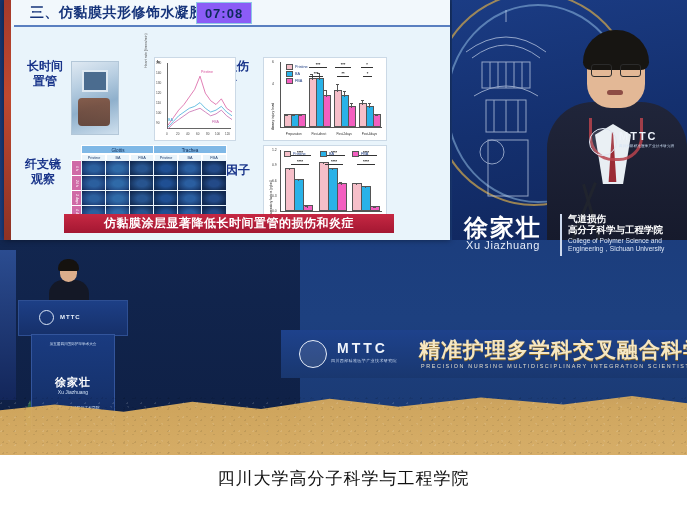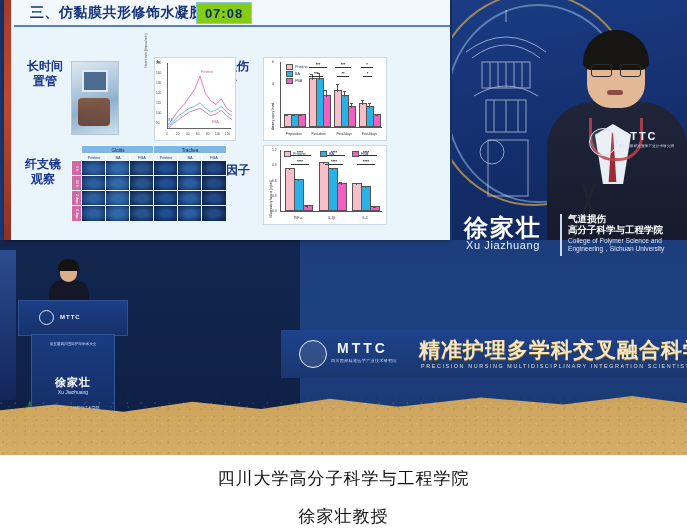--- a/index.html
+++ b/index.html
@@ -30,21 +30,21 @@
 
   
   .slide{position:absolute;left:4px;top:0;width:446px;height:240px;background:#eaf4fb;
          box-shadow:0 0 6px rgba(0,0,0,.45);overflow:hidden;}
   .slide-red-edge{position:absolute;left:0;top:0;width:7px;height:240px;
          background:linear-gradient(180deg,#a53a2a,#c0492f 40%,#8e3224);}
   .slide-head{position:absolute;left:7px;top:0;width:439px;height:26px;background:#f2f8fc;}
   .slide-title{position:absolute;left:26px;top:4px;font-size:14px;font-weight:bold;color:#15337a;
          letter-spacing:.5px;white-space:nowrap;}
   .title-rule{position:absolute;left:10px;top:25px;width:436px;height:2px;background:#5a7fc0;}
-  .timer{position:absolute;right:198px;top:2px;width:54px;height:20px;background:#84cc16;
+  .timer{position:absolute;right:198px;top:2px;width:54px;height:20px;background:#8b5cf6;
          border:1px solid #8fc7e6;color:#0d2a5c;font-size:13px;font-weight:bold;
          display:flex;align-items:center;justify-content:center;letter-spacing:1px;}
 
   .slide-body{position:absolute;left:7px;top:27px;width:439px;height:213px;background:#e9f4fb;}
 
   .cnlabel{position:absolute;color:#19348a;font-weight:bold;font-size:12px;line-height:15px;text-align:center;}
 
   
   .photo{position:absolute;left:60px;top:34px;width:46px;height:72px;
          background:linear-gradient(160deg,#dfe9f2 0%,#b9cfe2 30%,#8fb0cc 60%,#cfe0ee 100%);
@@ -453,20 +453,21 @@
               <span class="swatch" style="background:#29b2e8;"></span>
               <span>BA</span>
             </div>
           <div class="leg" style="left:88px;top:5px;">
               <span class="swatch" style="background:#f35fc0;"></span>
               <span>FBA</span>
             </div>
         </div>
       </div>
 
+      <div class="conc">仿黏膜涂层显著降低长时间置管的损伤和炎症</div>
     </div>
 
     <div class="inset">
       <div class="arc"></div>
       <div class="arc2"></div>
       <div class="pagoda">
         <svg width="96" height="210" viewBox="0 0 96 210">
           <g stroke="#cdd9ee" stroke-width="1" fill="none" opacity="0.8">
             <path d="M8 48 Q48 18 88 48"></path>
             <path d="M14 54 Q48 28 82 54"></path>
@@ -515,15 +516,14 @@
       <div class="divider"></div>
       <div class="aff-cn1">气道损伤</div>
       <div class="aff-cn2">高分子科学与工程学院</div>
       <div class="aff-en1">College of Polymer Science and</div>
       <div class="aff-en2">Engineering，Sichuan University</div>
     </div>
   </div>
 
   <div class="caption">
     <div class="cap1">四川大学高分子科学与工程学院</div>
-    <div class="cap2">徐家壮教授</div>
   </div>
 </div>
 
 </body></html>

